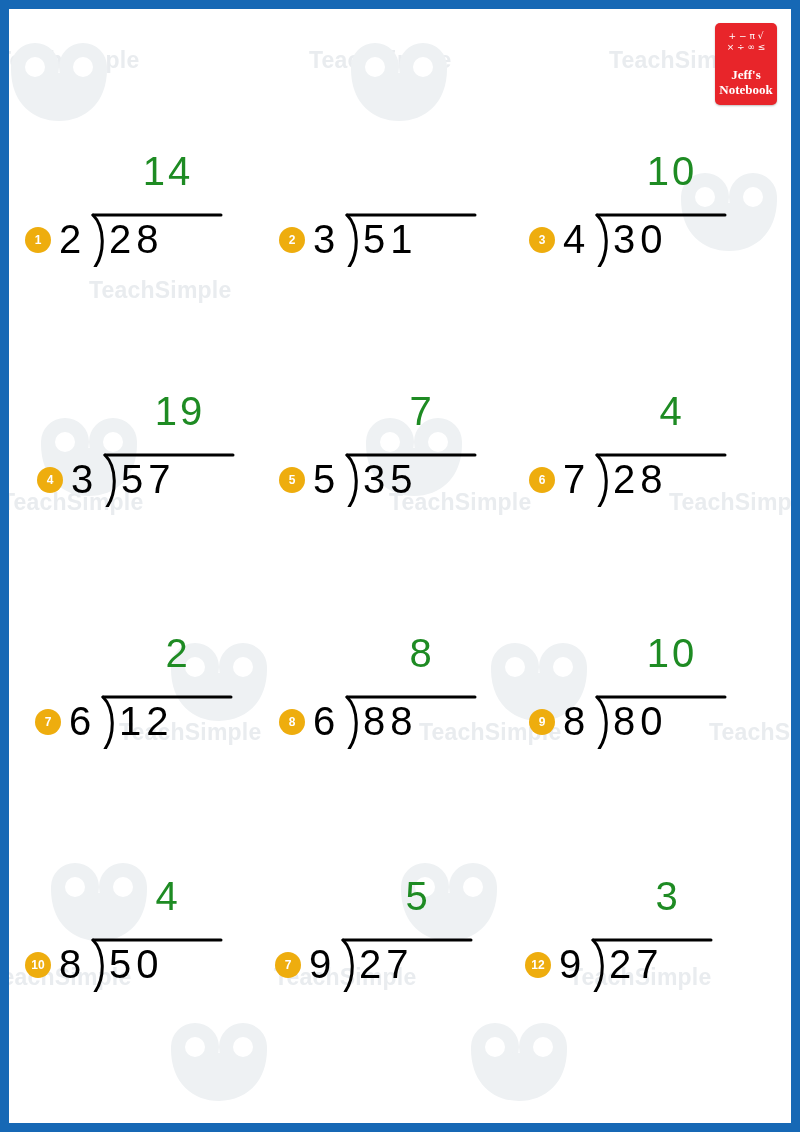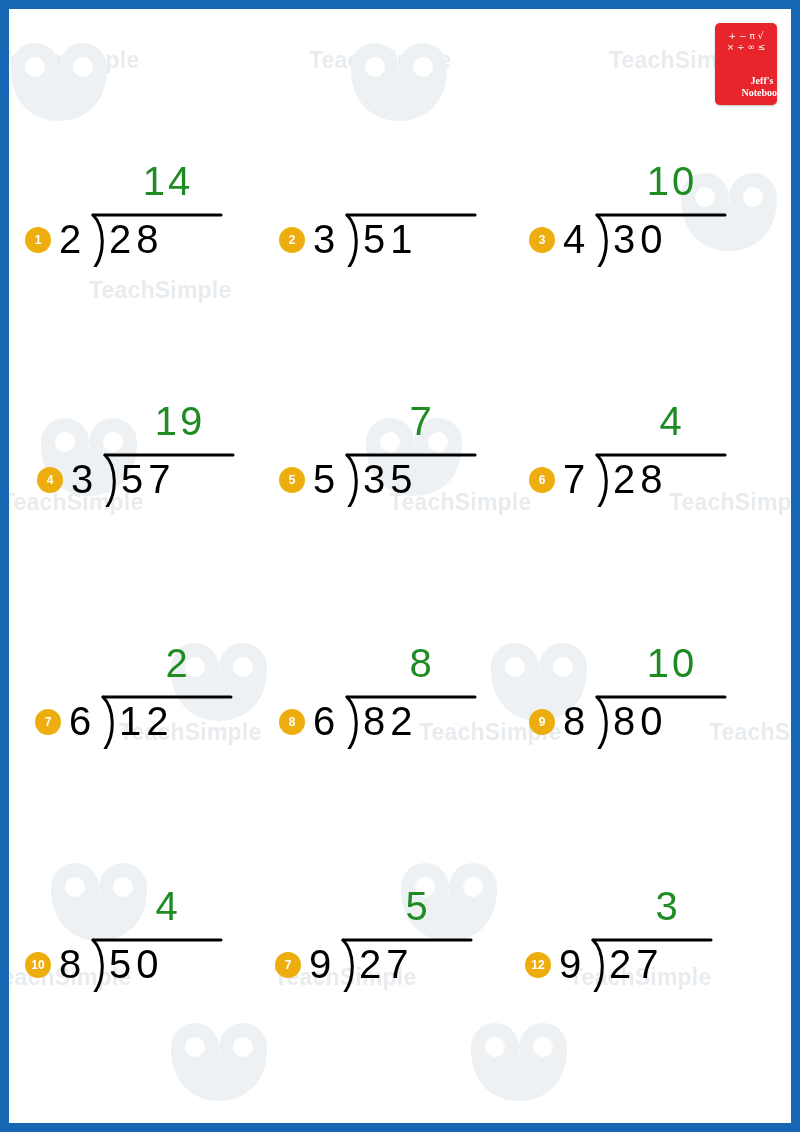--- a/index.html
+++ b/index.html
@@ -80,25 +80,24 @@
     line-height: 1.25;
     font-family: "DejaVu Sans", sans-serif;
   }
   .logo .logo-name {
     position: absolute;
     bottom: 7px;
     left: 0;
     width: 100%;
     text-align: center;
     color: #ffffff;
-    font-size: 10px;
+    font-size: 13px;
     font-weight: 700;
     line-height: 1.15;
     font-family: "Liberation Serif", serif;
-    margin-left: 16px;
   }
 
   
   .grid {
     position: absolute;
     left: 0;
     top: 140px;
     width: 782px;
     height: 960px;
   }
@@ -145,21 +144,21 @@
     left: 92px;
     top: 68px;
     font-size: 40px;
     color: #000000;
     letter-spacing: 5px;
     font-family: "Liberation Sans", sans-serif;
   }
   .quotient {
     position: absolute;
     left: 92px;
-    top: 10px;
+    top: 0;
     width: 118px;
     text-align: center;
     font-size: 40px;
     color: #1e8b23;
     letter-spacing: 3px;
     font-family: "Liberation Sans", sans-serif;
   }
 </style>
 </head>
 <body>
@@ -427,21 +426,21 @@
     <div class="problem" style="left:262px; top:482px;">
       <div class="num-badge">8</div>
       <div class="divisor">6</div>
       <div class="bracket">
         <svg viewBox="0 0 135 70" width="135" height="70">
             <path d="M4 18 C16 30 16 56 6 70" stroke="#000" stroke-width="3" fill="none" stroke-linecap="round"></path>
             <line x1="4" y1="18" x2="132" y2="18" stroke="#000" stroke-width="3" stroke-linecap="round"></line>
           </svg>
       </div>
       <div class="quotient">8</div>
-      <div class="dividend">82</div>
+      <div class="dividend">88</div>
     </div>
 
     <div class="problem" style="left:512px; top:482px;">
       <div class="num-badge">9</div>
       <div class="divisor">8</div>
       <div class="bracket">
         <svg viewBox="0 0 135 70" width="135" height="70">
             <path d="M4 18 C16 30 16 56 6 70" stroke="#000" stroke-width="3" fill="none" stroke-linecap="round"></path>
             <line x1="4" y1="18" x2="132" y2="18" stroke="#000" stroke-width="3" stroke-linecap="round"></line>
           </svg>

